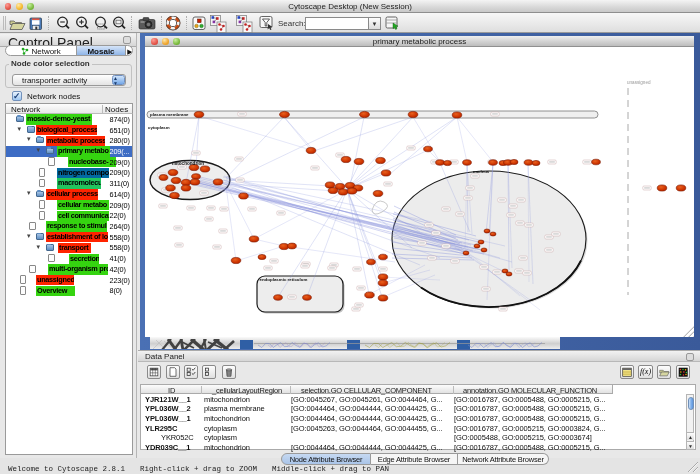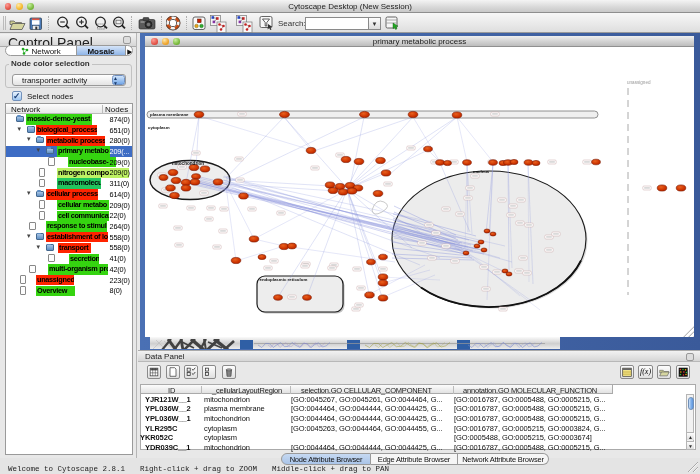--- a/index.html
+++ b/index.html
@@ -200,21 +200,21 @@
             <circle cx="2" cy="2" r="1.3" fill="#2a2"></circle>
             <circle cx="6" cy="3" r="1.3" fill="#2a2"></circle>
             <circle cx="3" cy="6.5" r="1.3" fill="#2a2"></circle>
             <path d="M2 2L6 3L3 6.5z" fill="none" stroke="#2a2" stroke-width="0.6"></path>
           </svg> Network</div>
       <div class="seg" id="mosaic">Mosaic</div>
       <div class="seg" id="tabarr">▶</div>
     </div>
     <div id="combo">transporter activity<div id="combobtn">▲<br>▼</div></div>
     <div id="checkbox">✓</div>
-    <div id="chklab">Select nodes</div>
+    <div id="chklab">Network nodes</div>
     <div id="treebox"></div>
     <div id="treehdr">
         <span class="c1">Network</span>
         <span class="sep"></span>
         <span class="c2">Nodes</span>
       </div>
     <div class="trow" style="top:81.0px">
         <span class="fold" style="left:10px"></span>
         <span class="tlab" style="left:20px;width:66px;background:#35d410">mosaic-demo-yeast</span>
         <span class="tval" style="color:#000">874(0)</span>
@@ -238,21 +238,21 @@
         <span class="tlab" style="left:51px;width:53px;background:#35d410">primary metabo</span>
         <span class="tval" style="color:#fff">209(...</span>
       </div>
 <div class="trow" style="top:123.9px">
         <span class="page" style="left:42.0px"></span>
         <span class="tlab" style="left:62px;width:48px;background:#35d410">nucleobase-</span>
         <span class="tval" style="color:#000">209(0)</span>
       </div>
 <div class="trow" style="top:134.6px">
         <span class="page" style="left:32.5px"></span>
-        <span class="tlab" style="left:51px;width:72px;background:#bef264">nitrogen compo</span>
+        <span class="tlab" style="left:51px;width:52px;background:#0369a1">nitrogen compo</span>
         <span class="tval" style="color:#000">209(0)</span>
       </div>
 <div class="trow" style="top:145.3px">
         <span class="page" style="left:32.5px"></span>
         <span class="tlab" style="left:51px;width:44px;background:#22c55e">macromolecule</span>
         <span class="tval" style="color:#000">311(0)</span>
       </div>
 <div class="trow" style="top:156.0px">
         <span class="arr" style="left:21.0px">▾</span>
         <span class="fold" style="left:30.0px"></span>
@@ -748,21 +748,21 @@
         <span style="left:151px">[GO:0044464, GO:0044444, GO:0044425, G...</span>
         <span style="left:314px">[GO:0016787, GO:0005488, GO:0005215, G...</span>
       </div>
 <div class="drow" style="top:73.1px">
         <span style="left:5px;font-weight:bold">YLR295C</span>
         <span style="left:64px">cytoplasm</span>
         <span style="left:151px">[GO:0045263, GO:0044464, GO:0044455, G...</span>
         <span style="left:314px">[GO:0016787, GO:0005215, GO:0003824, G...</span>
       </div>
 <div class="drow" style="top:82.8px">
-        <span style="left:0;font-weight:bold">YKR052C</span>
+        <span style="left:21px;font-weight:normal">YKR052C</span>
         <span style="left:64px">cytoplasm</span>
         <span style="left:314px">[GO:0005488, GO:0005215, GO:0003674]</span>
       </div>
 <div class="drow" style="top:92.5px">
         <span style="left:5px;font-weight:bold">YDR039C__1</span>
         <span style="left:64px">mitochondrion</span>
         <span style="left:151px">[GO:0044464, GO:0044444, GO:0044425, G...</span>
         <span style="left:314px">[GO:0016787, GO:0005488, GO:0005215, G...</span>
       </div>
     <div id="vsb">

